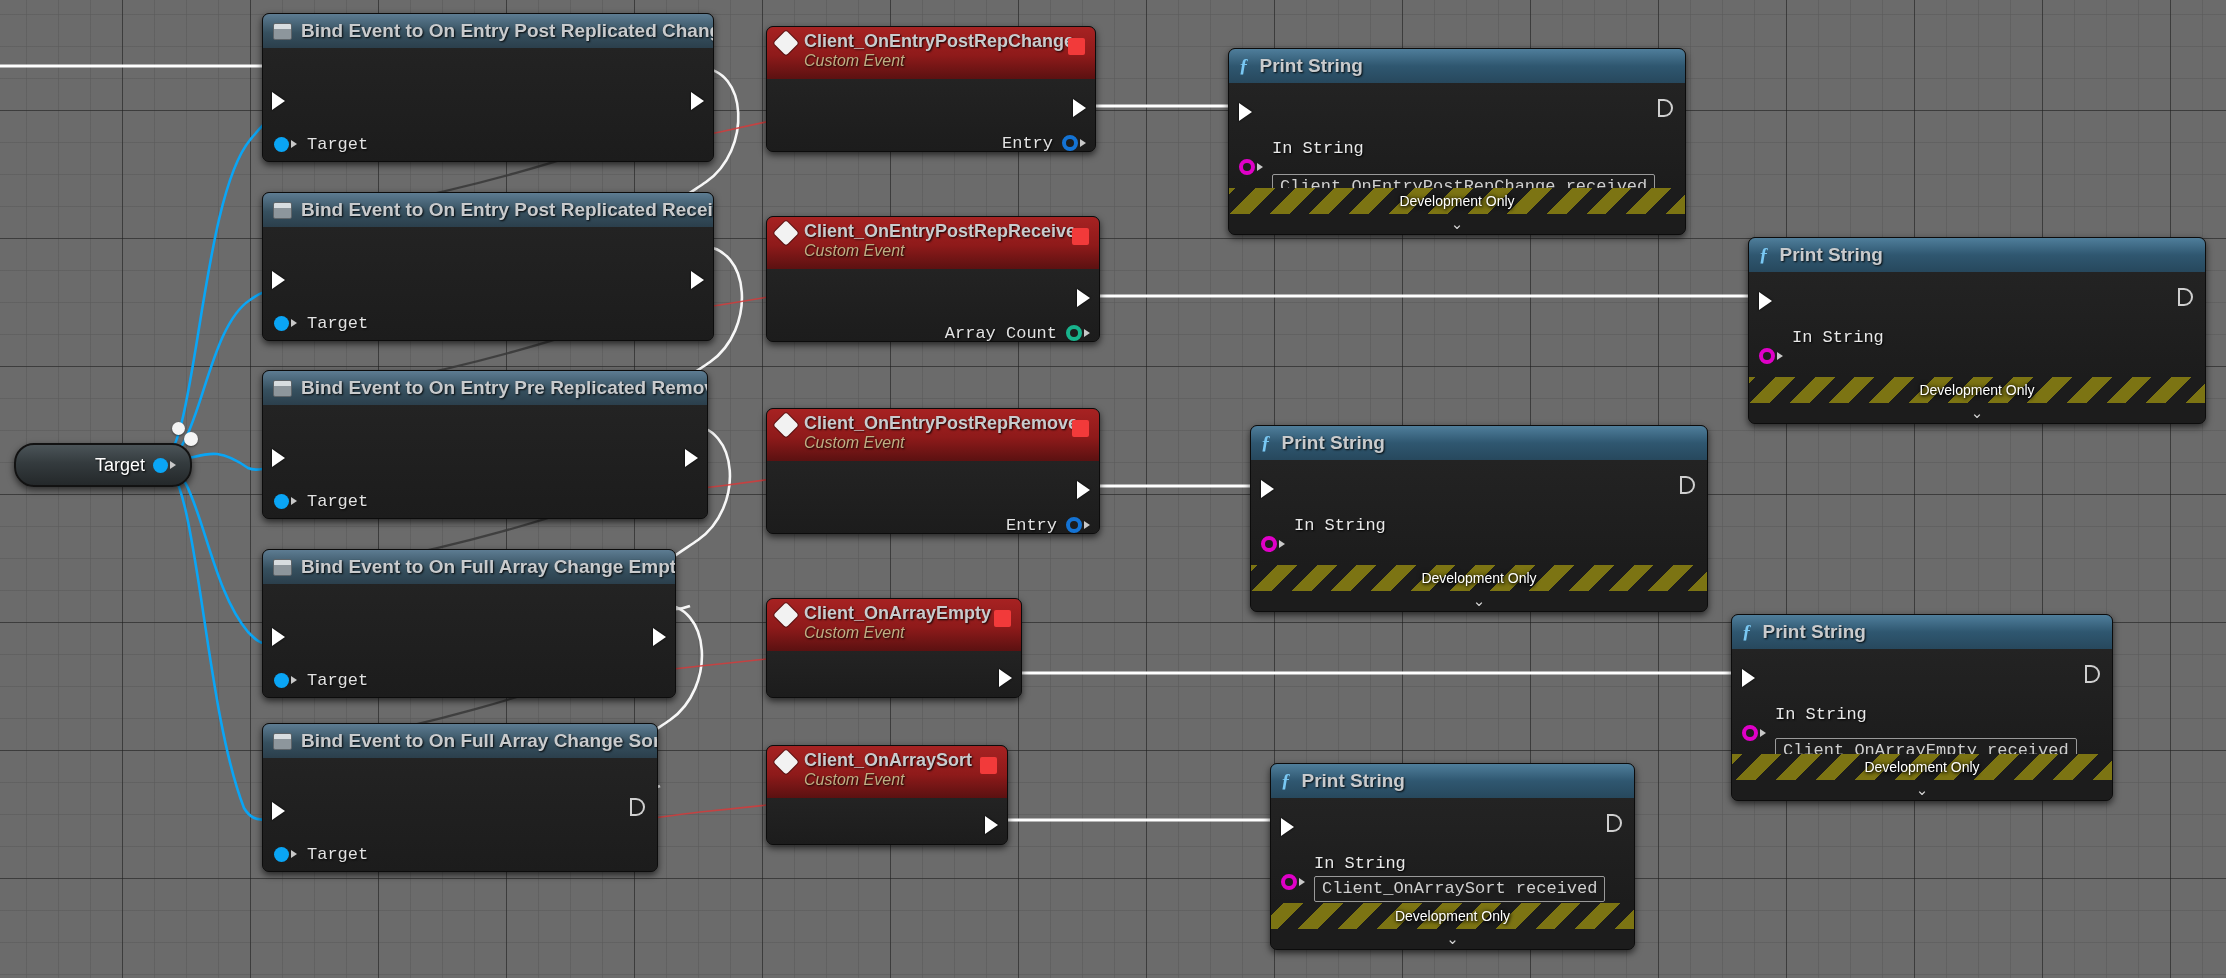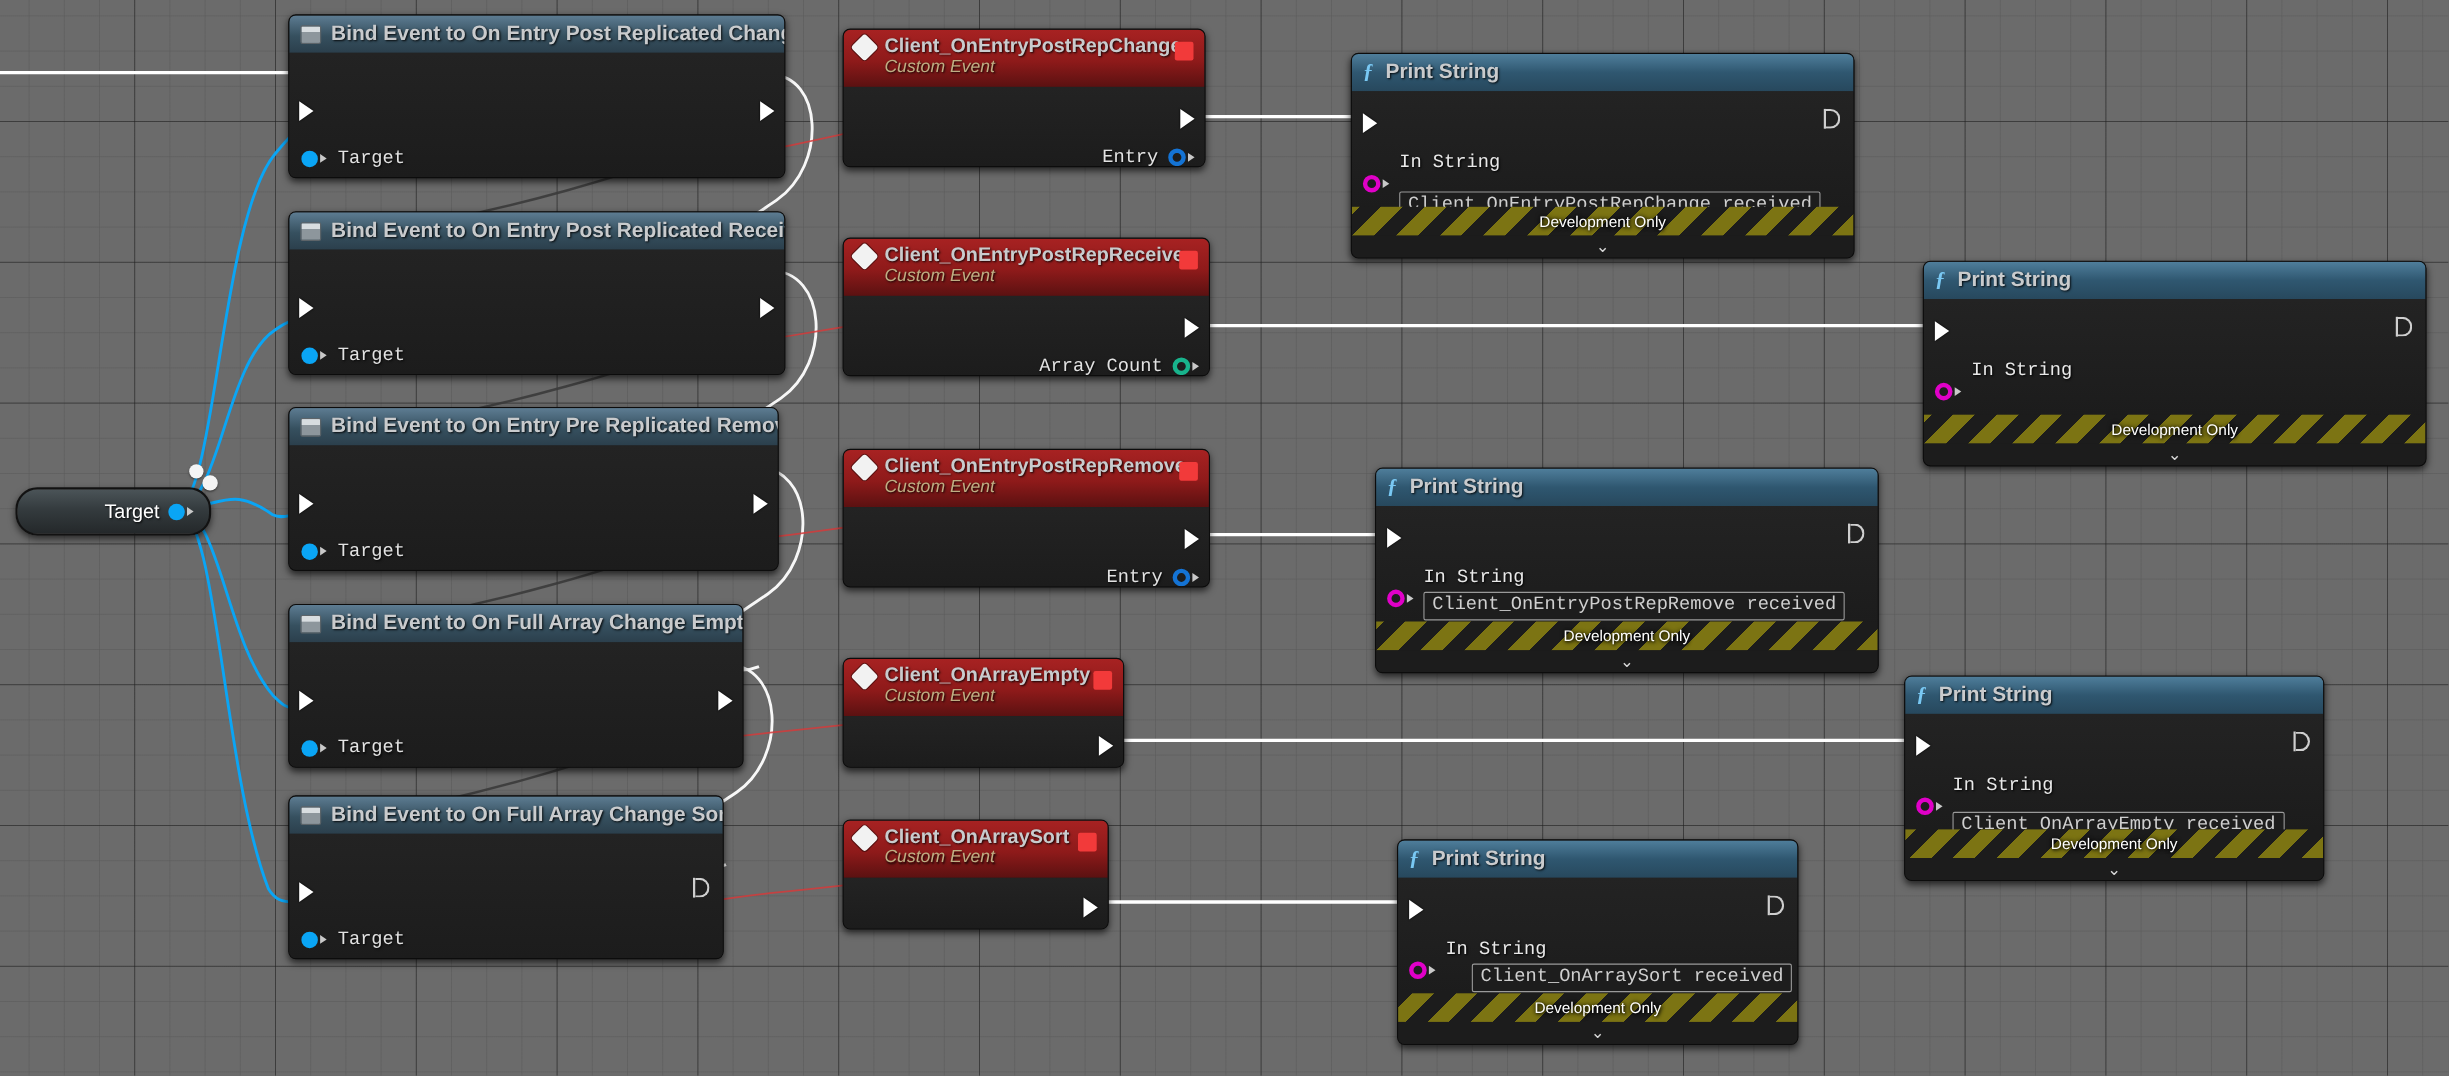--- a/index.html
+++ b/index.html
@@ -382,21 +382,20 @@
       <span class="ntitle">Print String</span>
     </div>
     <div class="node-body" style="height:105px;">
       <div class="exec exec-f" style="left:10px;top:20px;"></div>
       <div class="exec exec-h" style="right:12px;top:16px;position:absolute;"></div>
       <div style="position:absolute;left:10px;top:56px;display:flex;align-items:flex-start;">
         <span class="dot str" style="margin-top:20px;"></span>
         <span class="arrowlet" style="margin-top:24px;"></span>
         <span style="display:flex;flex-direction:column;margin-left:9px;">
           <span class="instr-label">In String</span>
-          <span class="strbox" style="margin-top:3px;">Client_OnEntryPostRepRemove received</span>
         </span>
       </div>
     </div>
     <div class="devbar">
       <span>Development Only</span>
     </div>
     <div class="chev" style="background:#1c1c1c;">⌄</div>
   </div>
 
   <div class="node func" style="left:1731px;top:614px;width:380px;">
@@ -428,21 +427,21 @@
       <span class="ntitle">Print String</span>
     </div>
     <div class="node-body" style="height:105px;">
       <div class="exec exec-f" style="left:10px;top:20px;"></div>
       <div class="exec exec-h" style="right:12px;top:16px;position:absolute;"></div>
       <div style="position:absolute;left:10px;top:56px;display:flex;align-items:flex-start;">
         <span class="dot str" style="margin-top:20px;"></span>
         <span class="arrowlet" style="margin-top:24px;"></span>
         <span style="display:flex;flex-direction:column;margin-left:9px;">
           <span class="instr-label">In String</span>
-          <span class="strbox" style="margin-top:3px;margin-left:24px;">Client_OnArraySort received</span>
+          <span class="strbox" style="margin-top:3px;">Client_OnArraySort received</span>
         </span>
       </div>
     </div>
     <div class="devbar">
       <span>Development Only</span>
     </div>
     <div class="chev" style="background:#1c1c1c;">⌄</div>
   </div>
 
 </div>

